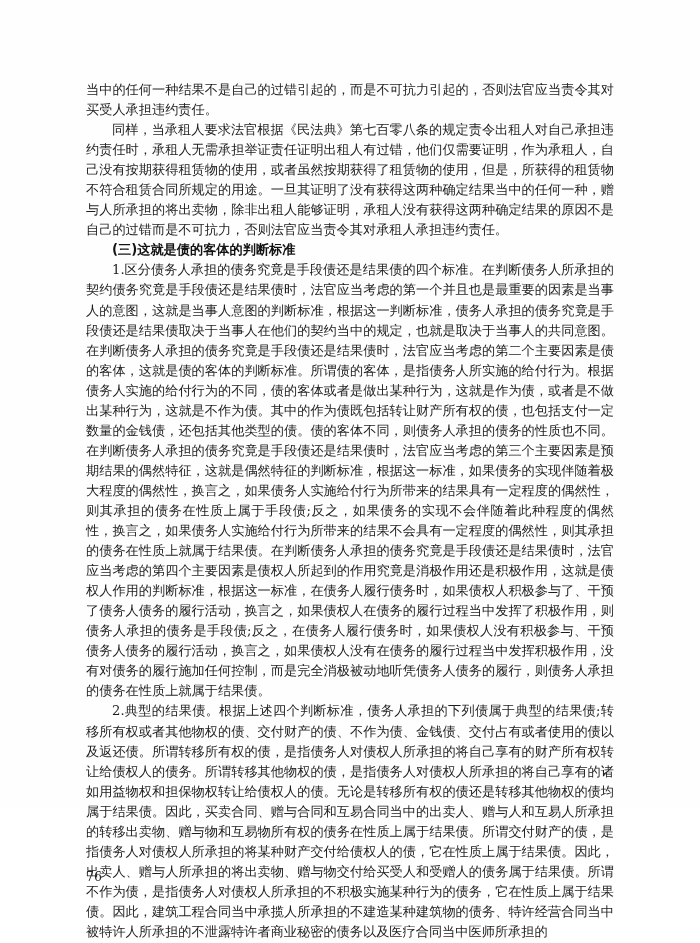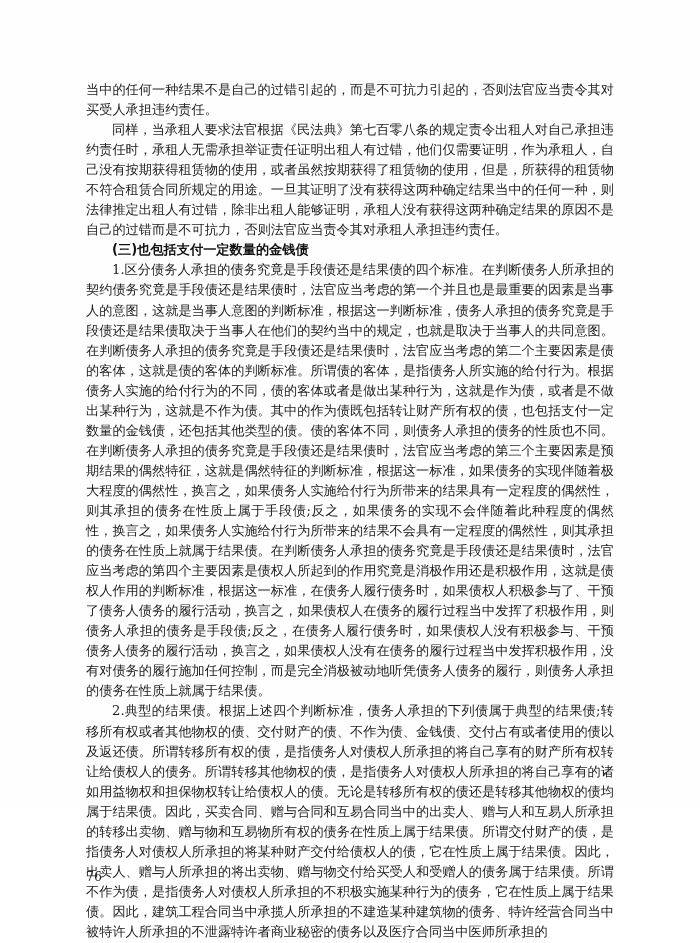--- a/index.html
+++ b/index.html
@@ -74,23 +74,23 @@
 </style>
 </head>
 <body>
 
 <div id="page">
 
   <div id="text-column">
 
     <p class="para cont">当中的任何一种结果不是自己的过错引起的，而是不可抗力引起的，否则法官应当责令其对买受人承担违约责任。</p>
 
-    <p class="para">同样，当承租人要求法官根据《民法典》第七百零八条的规定责令出租人对自己承担违约责任时，承租人无需承担举证责任证明出租人有过错，他们仅需要证明，作为承租人，自己没有按期获得租赁物的使用，或者虽然按期获得了租赁物的使用，但是，所获得的租赁物不符合租赁合同所规定的用途。一旦其证明了没有获得这两种确定结果当中的任何一种，则法律推定出租人有过错，除非出租人能够证明，承租人没有获得这两种确定结果的原因不是自己的过错而是不可抗力，否则法官应当责令其对承租人承担违约责任。</p>
+    <p class="para">同样，当承租人要求法官根据《民法典》第七百零八条的规定责令出租人对自己承担违约责任时，承租人无需承担举证责任证明出租人有过错，他们仅需要证明，作为承租人，自己没有按期获得租赁物的使用，或者虽然按期获得了租赁物的使用，但是，所获得的租赁物不符合租赁合同所规定的用途。一旦其证明了没有获得这两种确定结果当中的任何一种，赠与人所承担的将出卖物，除非出租人能够证明，承租人没有获得这两种确定结果的原因不是自己的过错而是不可抗力，否则法官应当责令其对承租人承担违约责任。</p>
 
-    <h2 class="heading">(三)也包括支付一定数量的金钱债</h2>
+    <h2 class="heading">(三)这就是债的客体的判断标准</h2>
 
 
     <p class="para">1.区分债务人承担的债务究竟是手段债还是结果债的四个标准。在判断债务人所承担的契约债务究竟是手段债还是结果债时，法官应当考虑的第一个并且也是最重要的因素是当事人的意图，这就是当事人意图的判断标准，根据这一判断标准，债务人承担的债务究竟是手段债还是结果债取决于当事人在他们的契约当中的规定，也就是取决于当事人的共同意图。在判断债务人承担的债务究竟是手段债还是结果债时，法官应当考虑的第二个主要因素是债的客体，这就是债的客体的判断标准。所谓债的客体，是指债务人所实施的给付行为。根据债务人实施的给付行为的不同，债的客体或者是做出某种行为，这就是作为债，或者是不做出某种行为，这就是不作为债。其中的作为债既包括转让财产所有权的债，也包括支付一定数量的金钱债，还包括其他类型的债。债的客体不同，则债务人承担的债务的性质也不同。在判断债务人承担的债务究竟是手段债还是结果债时，法官应当考虑的第三个主要因素是预期结果的偶然特征，这就是偶然特征的判断标准，根据这一标准，如果债务的实现伴随着极大程度的偶然性，换言之，如果债务人实施给付行为所带来的结果具有一定程度的偶然性，则其承担的债务在性质上属于手段债;反之，如果债务的实现不会伴随着此种程度的偶然性，换言之，如果债务人实施给付行为所带来的结果不会具有一定程度的偶然性，则其承担的债务在性质上就属于结果债。在判断债务人承担的债务究竟是手段债还是结果债时，法官应当考虑的第四个主要因素是债权人所起到的作用究竟是消极作用还是积极作用，这就是债权人作用的判断标准，根据这一标准，在债务人履行债务时，如果债权人积极参与了、干预了债务人债务的履行活动，换言之，如果债权人在债务的履行过程当中发挥了积极作用，则债务人承担的债务是手段债;反之，在债务人履行债务时，如果债权人没有积极参与、干预债务人债务的履行活动，换言之，如果债权人没有在债务的履行过程当中发挥积极作用，没有对债务的履行施加任何控制，而是完全消极被动地听凭债务人债务的履行，则债务人承担的债务在性质上就属于结果债。</p>
 
     <p class="para">2.典型的结果债。根据上述四个判断标准，债务人承担的下列债属于典型的结果债;转移所有权或者其他物权的债、交付财产的债、不作为债、金钱债、交付占有或者使用的债以及返还债。所谓转移所有权的债，是指债务人对债权人所承担的将自己享有的财产所有权转让给债权人的债务。所谓转移其他物权的债，是指债务人对债权人所承担的将自己享有的诸如用益物权和担保物权转让给债权人的债。无论是转移所有权的债还是转移其他物权的债均属于结果债。因此，买卖合同、赠与合同和互易合同当中的出卖人、赠与人和互易人所承担的转移出卖物、赠与物和互易物所有权的债务在性质上属于结果债。所谓交付财产的债，是指债务人对债权人所承担的将某种财产交付给债权人的债，它在性质上属于结果债。因此，出卖人、赠与人所承担的将出卖物、赠与物交付给买受人和受赠人的债务属于结果债。所谓不作为债，是指债务人对债权人所承担的不积极实施某种行为的债务，它在性质上属于结果债。因此，建筑工程合同当中承揽人所承担的不建造某种建筑物的债务、特许经营合同当中被特许人所承担的不泄露特许者商业秘密的债务以及医疗合同当中医师所承担的</p>
 
   </div>
 
   <div id="page-number">76</div>
 

